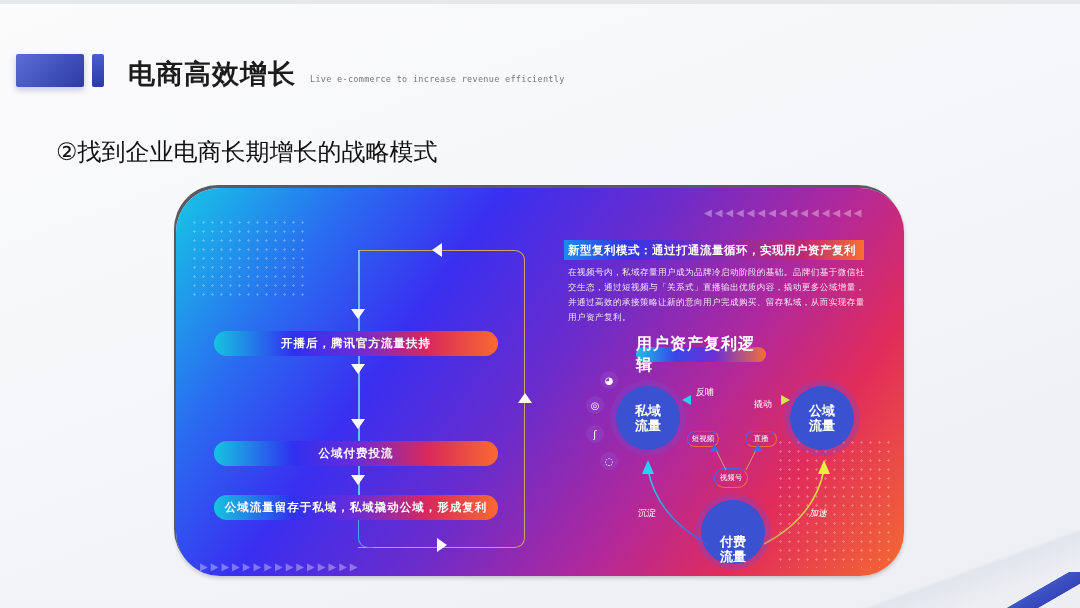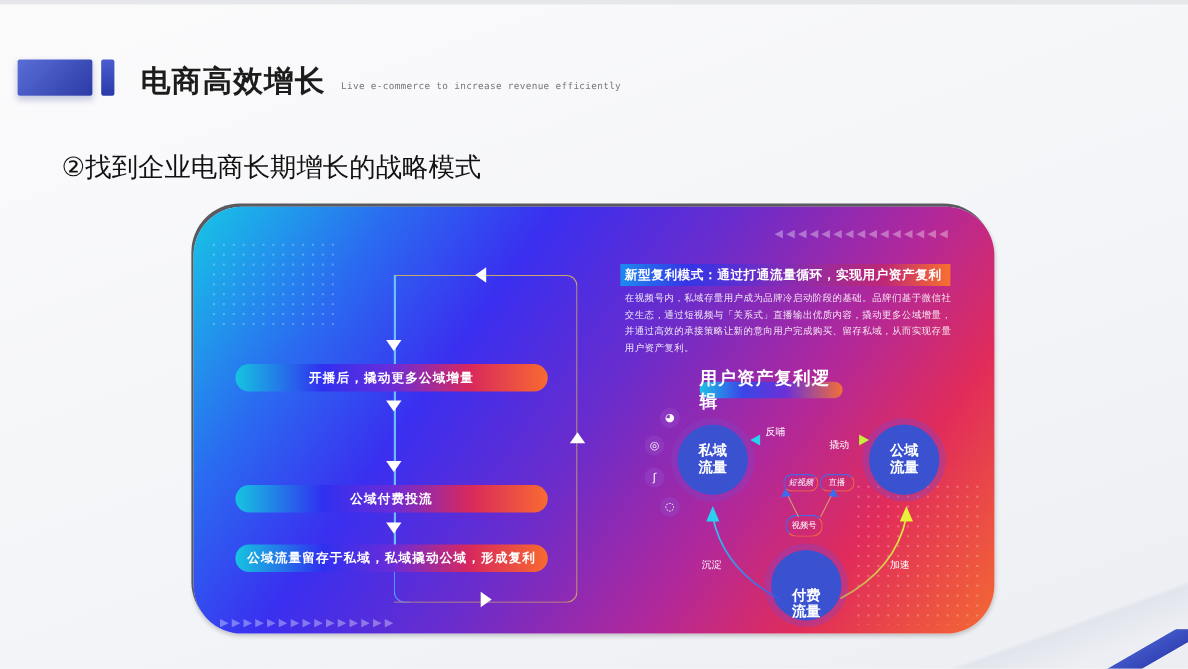--- a/index.html
+++ b/index.html
@@ -82,21 +82,21 @@
   <div class="dots" style="left:600px;top:250px;width:120px;height:130px;"></div>
 
   <div class="loop"></div>
   <div class="loop-bl"></div>
   <div class="vline" style="left:182px;top:62px;height:255px;"></div>
   <div class="tri-left" style="left:256px;top:55px;"></div>
   <div class="tri-up" style="left:342px;top:205px;"></div>
   <div class="tri-right" style="left:261px;top:350px;"></div>
 
   <div class="tri-down" style="left:175px;top:121px;"></div>
-  <div class="pill" style="top:143px;">开播后，撬动更多公域增量</div>
+  <div class="pill" style="top:143px;">开播后，腾讯官方流量扶持</div>
   <div class="tri-down" style="left:175px;top:176px;"></div>
   <div class="tri-down" style="left:175px;top:231px;"></div>
   <div class="pill" style="top:253px;">公域付费投流</div>
   <div class="tri-down" style="left:175px;top:287px;"></div>
   <div class="pill" style="top:307px;">公域流量留存于私域，私域撬动公域，形成复利</div>
 
   <div class="chev-row" style="left:24px;top:374px;">
     <span>▶</span>
       <span>▶</span>
       <span>▶</span>
@@ -162,21 +162,21 @@
           <stop offset="1" stop-color="#c8f03a"></stop>
         </linearGradient>
       </defs>
     <line x1="8" y1="8" x2="100" y2="8" stroke="url(#hg)" stroke-width="2"></line>
     <polygon points="0,8 9,3 9,13" fill="#2ad0f0"></polygon>
     <polygon points="108,8 99,3 99,13" fill="#c8f03a"></polygon>
   </svg>
   <div class="lbl" style="left:520px;top:198px;">反哺</div>
   <div class="lbl" style="left:578px;top:210px;">撬动</div>
 
-  <div class="small-pill" style="left:536px;top:243px;width:32px;font-style:italic;">短视频</div>
+  <div class="small-pill" style="left:511px;top:243px;width:32px;">短视频</div>
   <div class="small-pill" style="left:569px;top:243px;width:32px;">直播</div>
   <div class="small-pill" style="left:538px;top:280px;width:34px;height:20px;border-radius:10px;">视频号</div>
 
   <svg style="position:absolute;left:460px;top:250px;" width="200" height="130">
     <defs>
       <linearGradient id="lg" x1="0" y1="0" x2="1" y2="1">
           <stop offset="0" stop-color="#2ad0f0"></stop>
           <stop offset="1" stop-color="#4a50e0"></stop>
         </linearGradient>
       <linearGradient id="rg" x1="0" y1="1" x2="1" y2="0">
@@ -187,17 +187,17 @@
     <path d="M72,106 Q22,80 12,32" stroke="url(#lg)" stroke-width="1.5" fill="none"></path>
     <polygon points="12,22 6,36 18,36" fill="#2ad0f0"></polygon>
     <path d="M128,106 Q178,80 188,32" stroke="url(#rg)" stroke-width="1.5" fill="none"></path>
     <polygon points="188,22 182,36 194,36" fill="#e8f03a"></polygon>
     <line x1="90" y1="32" x2="80" y2="12" stroke="#d0a070" stroke-width="1"></line>
     <polygon points="78,6 74,14 83,13" fill="#3a6cf0"></polygon>
     <line x1="110" y1="32" x2="120" y2="12" stroke="#d0a070" stroke-width="1"></line>
     <polygon points="122,6 117,13 126,14" fill="#3a6cf0"></polygon>
   </svg>
   <div class="lbl" style="left:462px;top:319px;">沉淀</div>
-  <div class="lbl" style="left:633px;top:319px;">加速</div>
+  <div class="lbl" style="left:633px;top:319px;font-style:italic;">加速</div>
 </div>
 
 <div class="swoosh"></div>
 <div class="stripe"></div>
 
 </body></html>

